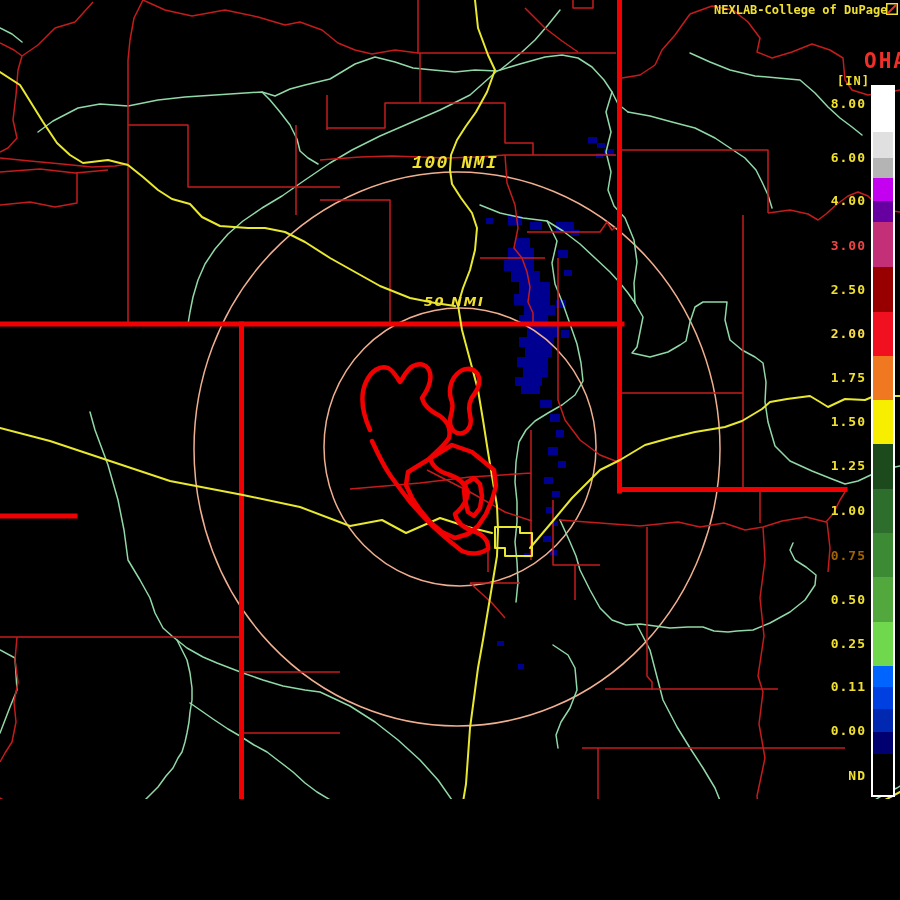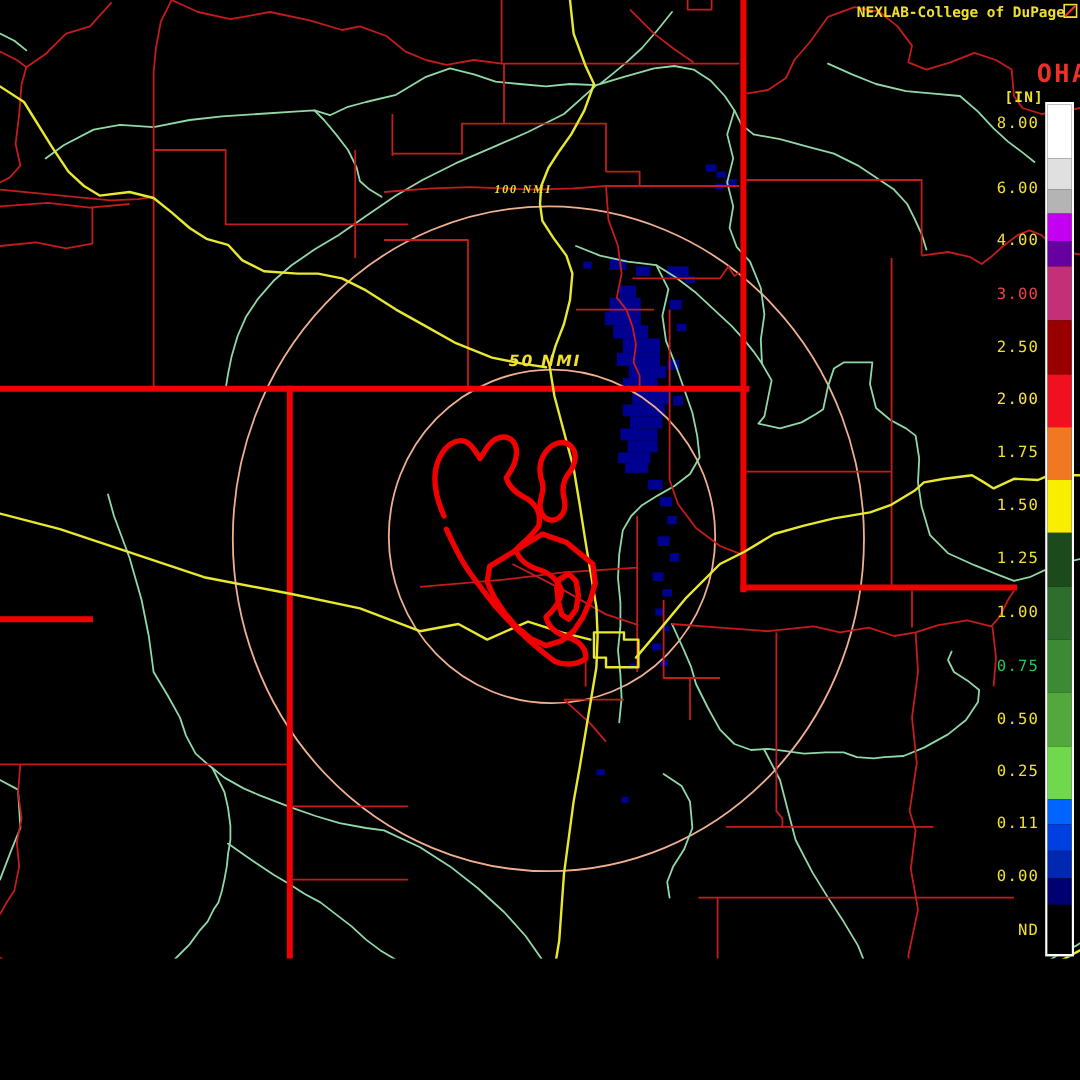--- a/index.html
+++ b/index.html
@@ -4,30 +4,30 @@
 <style>
   html,body{margin:0;padding:0;background:#000;}
   #map-root{position:relative;width:900px;height:799px;background:#000;overflow:hidden;
     font-family:"DejaVu Sans Mono","Liberation Mono",monospace;}
   #basemap{position:absolute;left:0;top:0;}
   .ovl{position:absolute;white-space:pre;}
   #hdr-title{left:714px;top:3px;font-size:12px;font-weight:bold;letter-spacing:0px;}
   #logo{position:absolute;left:886px;top:3px;width:12px;height:12px;}
   #prod-code{left:864px;top:49px;font-size:21px;font-weight:bold;letter-spacing:2px;}
   #prod-units{left:837px;top:74px;font-size:12px;font-weight:bold;letter-spacing:1px;}
-  #ring-outer-label{left:412px;top:153px;font-size:10px;font-weight:bold;font-style:italic;
-     font-family:Liberation Serif, serif;letter-spacing:1.5px;}
+  #ring-outer-label{left:412px;top:153px;font-size:18px;font-weight:bold;font-style:italic;
+     font-family:Liberation Mono, monospace;letter-spacing:1.5px;}
   #ring-inner-label{left:424px;top:294px;font-size:13px;font-weight:bold;font-style:italic;
      font-family:"DejaVu Sans","Liberation Sans",sans-serif;letter-spacing:1.5px;}
   #status-text{left:458px;top:877px;transform:translateX(-50%);font-size:13px;font-weight:bold;
      letter-spacing:1.4px;}
   #colorbar{position:absolute;left:871px;top:85px;width:20px;border:2px solid #ffffff;
      background:#000;font-size:0;}
   #colorbar .seg{width:20px;}
-  .cb-label{position:absolute;right:34px;font-size:13px;font-weight:normal;letter-spacing:1px;
+  .cb-label{position:absolute;right:34px;font-size:13px;font-weight:bold;letter-spacing:1px;
      text-align:right;}
 </style>
 </head>
 <body>
 
 <div id="map-root">
 
   <svg id="basemap" width="900" height="900" viewBox="0 0 900 900">
 
     <g id="g-echo" fill="#000090">
@@ -209,20 +209,20 @@
       <div class="cb-label" style="top: 96px; color: rgb(240, 224, 48);">8.00</div>
       <div class="cb-label" style="top: 150px; color: rgb(240, 224, 48);">6.00</div>
       <div class="cb-label" style="top: 193px; color: rgb(240, 224, 48);">4.00</div>
       <div class="cb-label" style="top: 238px; color: #ef4444;">3.00</div>
       <div class="cb-label" style="top: 282px; color: rgb(240, 224, 48);">2.50</div>
       <div class="cb-label" style="top: 326px; color: #fde047;">2.00</div>
       <div class="cb-label" style="top: 370px; color: rgb(240, 224, 48);">1.75</div>
       <div class="cb-label" style="top: 414px; color: rgb(240, 224, 48);">1.50</div>
       <div class="cb-label" style="top: 458px; color: rgb(240, 224, 48);">1.25</div>
       <div class="cb-label" style="top: 503px; color: rgb(240, 224, 48);">1.00</div>
-      <div class="cb-label" style="top: 548px; color: #22c55e;">0.75</div>
+      <div class="cb-label" style="top: 548px; color: #a16207;">0.75</div>
       <div class="cb-label" style="top: 592px; color: rgb(240, 224, 48);">0.50</div>
       <div class="cb-label" style="top: 636px; color: rgb(240, 224, 48); text-align: right;">0.25</div>
       <div class="cb-label" style="top: 679px; color: rgb(240, 224, 48);">0.11</div>
       <div class="cb-label" style="top: 723px; color: rgb(240, 224, 48);">0.00</div>
       <div class="cb-label" style="top: 768px; color: rgb(240, 224, 48);">ND</div>
     </div>
 </div>
 
 </body></html>

